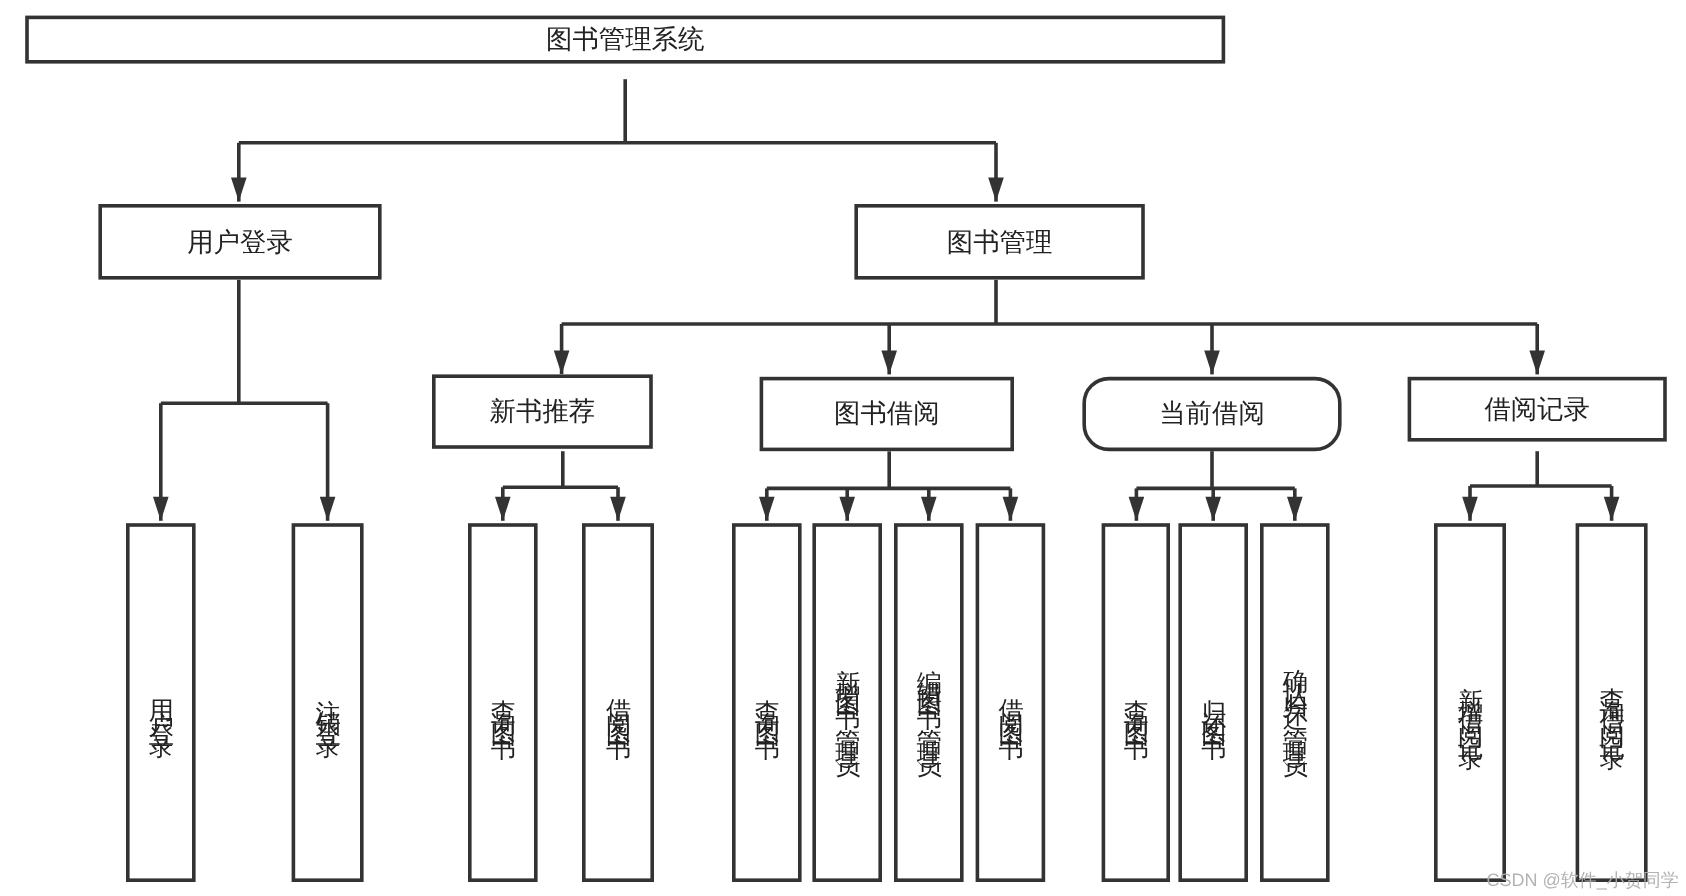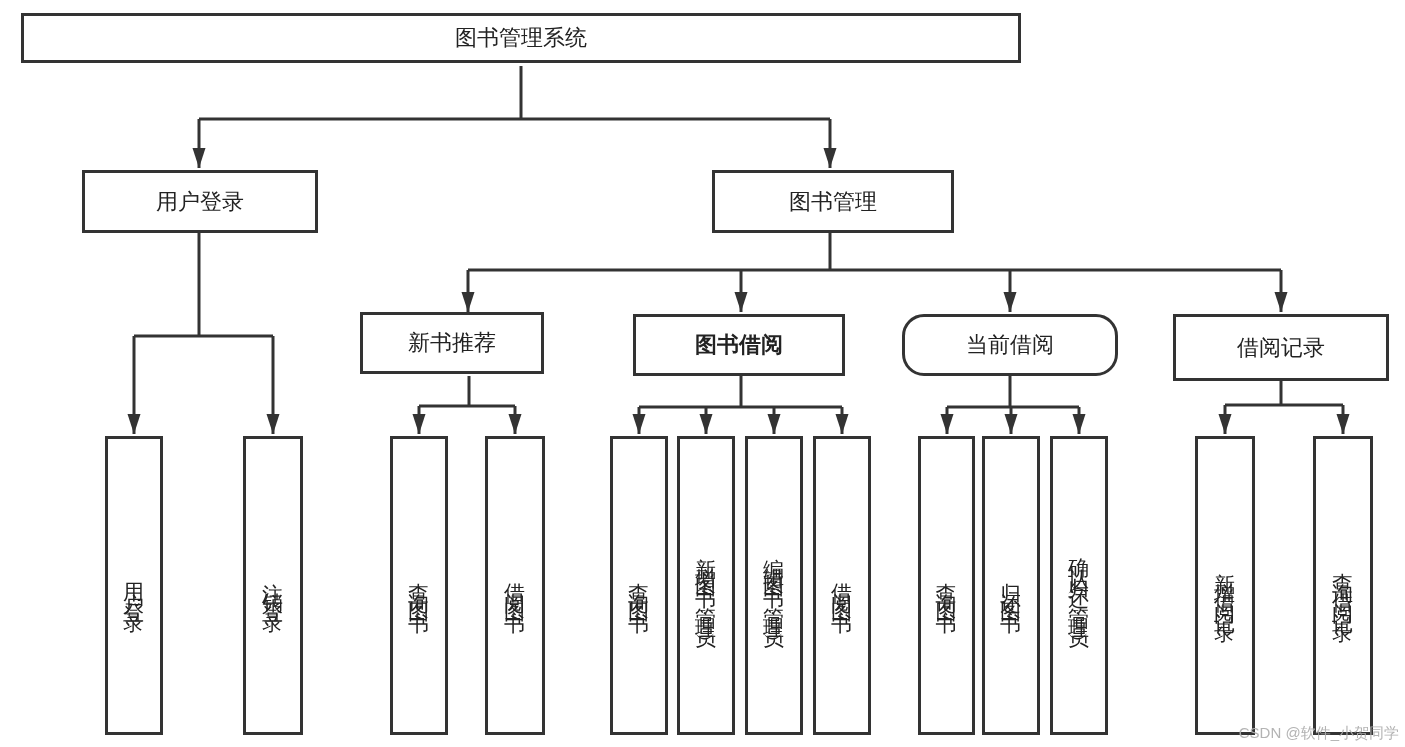--- a/index.html
+++ b/index.html
@@ -100,41 +100,41 @@
       <path d="M774,407 V434" marker-end="url(#arrow)"></path>
       <path d="M842,407 V434" marker-end="url(#arrow)"></path>
       <path d="M947,407 V434" marker-end="url(#arrow)"></path>
       <path d="M1011,407 V434" marker-end="url(#arrow)"></path>
       <path d="M1079,407 V434" marker-end="url(#arrow)"></path>
       <path d="M1225,405 V434" marker-end="url(#arrow)"></path>
       <path d="M1343,405 V434" marker-end="url(#arrow)"></path>
     </g>
   </svg>
 
-  <div class="node" style="left:21px; top:13px; width:1000px; height:50px;">
+  <div class="node" style="left:21px; top:13px; width:1000px; height:40px;">
     <span class="lbl-h">图书管理系统</span>
   </div>
 
   <div class="node" style="left:82px; top:170px; width:236px; height:63px;">
     <span class="lbl-h">用户登录</span>
   </div>
   <div class="node" style="left:712px; top:170px; width:242px; height:63px;">
     <span class="lbl-h">图书管理</span>
   </div>
 
   <div class="node" style="left:360px; top:312px; width:184px; height:62px;">
     <span class="lbl-h">新书推荐</span>
   </div>
-  <div class="node" style="left:633px; top:314px; width:212px; height:62px;font-weight:bold;">
+  <div class="node" style="left:633px; top:314px; width:212px; height:62px;">
     <span class="lbl-h">图书借阅</span>
   </div>
   <div class="node" style="left:902px; top:314px; width:216px; height:62px;border-radius:22px;">
     <span class="lbl-h">当前借阅</span>
   </div>
-  <div class="node" style="left:1173px; top:314px; width:216px; height:67px;">
+  <div class="node" style="left:1173px; top:314px; width:216px; height:54px;">
     <span class="lbl-h">借阅记录</span>
   </div>
 
   <div class="node" style="left:105px; top:436px; width:58px; height:299px;">
     <span class="lbl-v">用户登录</span>
   </div>
   <div class="node" style="left:243px; top:436px; width:60px; height:299px;">
     <span class="lbl-v">注销登录</span>
   </div>
 

